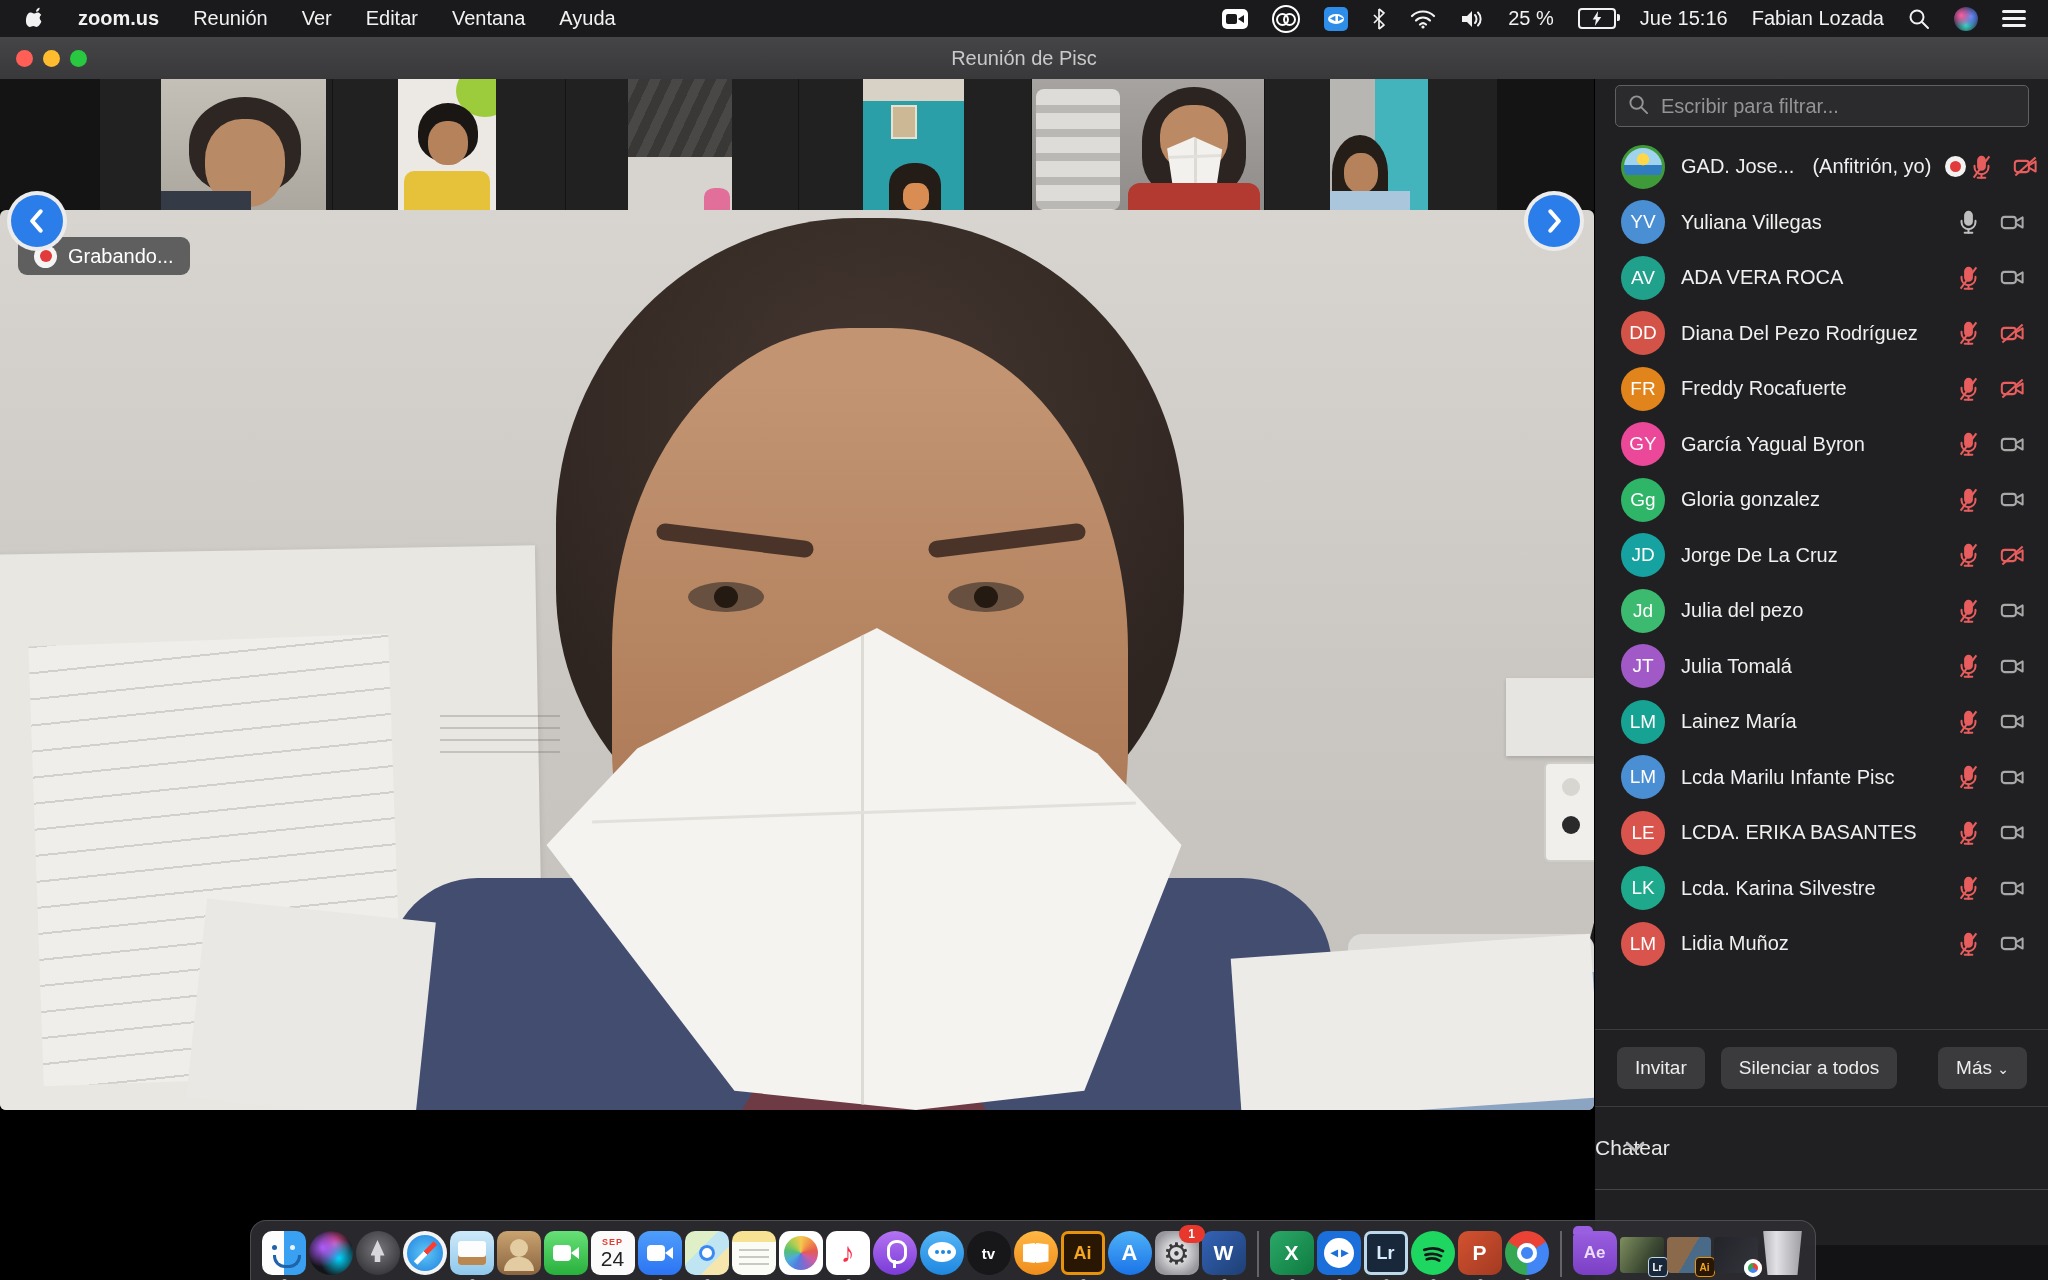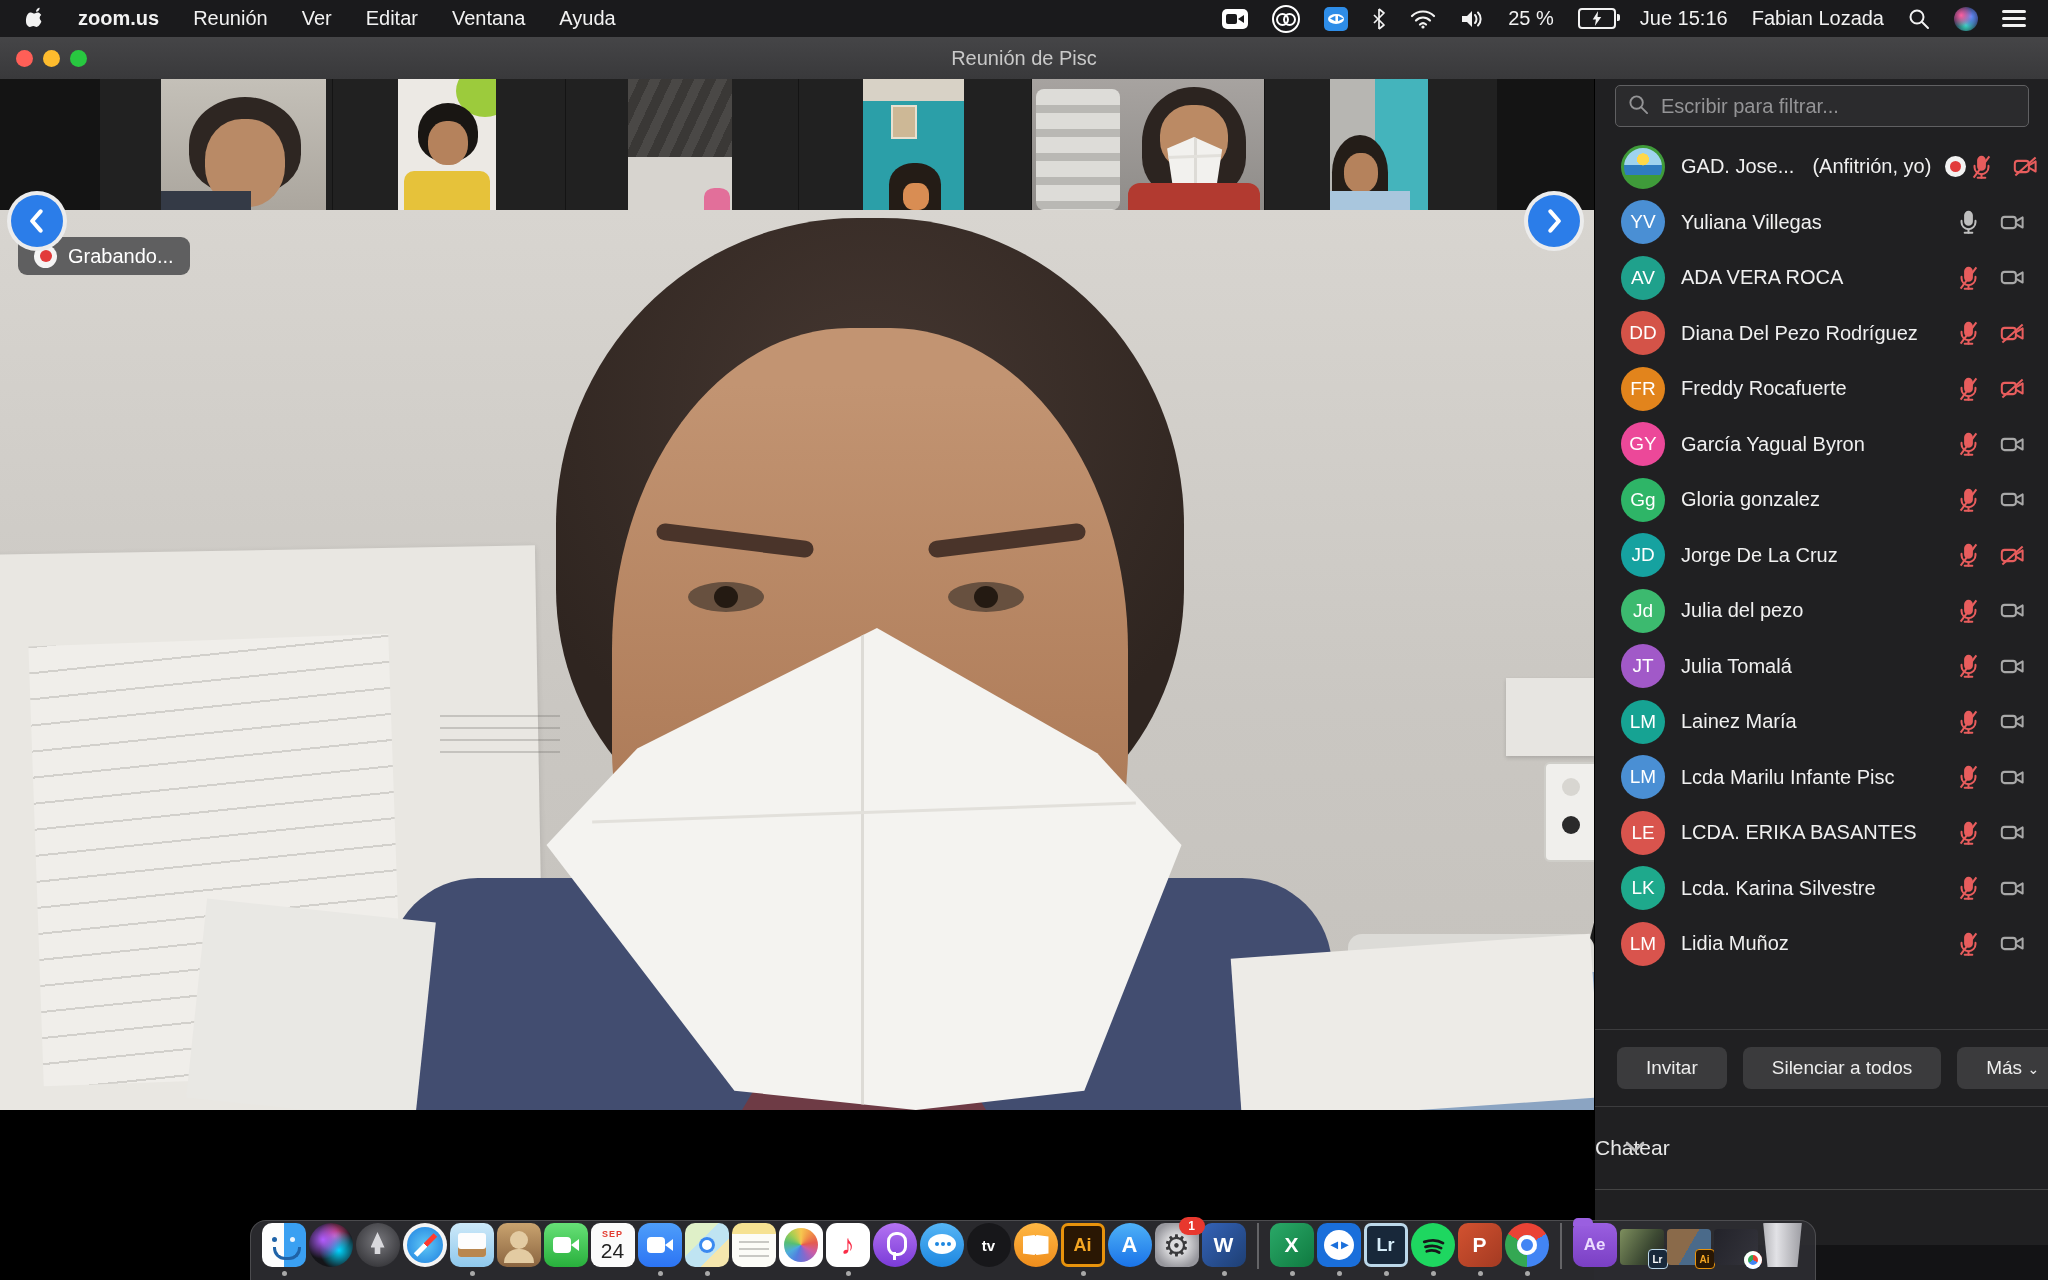--- a/index.html
+++ b/index.html
@@ -73,21 +73,21 @@
   .t6{left:65px;width:98px;background:linear-gradient(90deg,#b7b6b2 0 46%,#44b4bc 46%);}
   .t6 .hair{position:absolute;left:2px;top:56px;width:56px;height:75px;border-radius:50% 50% 0 0;background:#241d18;}
   .t6 .face{position:absolute;left:14px;top:74px;width:34px;height:40px;border-radius:46%;background:#b5825c;}
   .t6 .sh{position:absolute;left:0;top:112px;width:80px;height:19px;background:#a9c6dd;}
   .nav-btn{position:absolute;top:116px;width:52px;height:52px;border-radius:50%;background:#2b7de9;
     border:none;box-shadow:0 0 0 4px #ececec;display:flex;align-items:center;justify-content:center;cursor:pointer;z-index:12;}
   .nav-left{left:11px;} .nav-right{left:1528px;}
 
   
   .scene{position:absolute;left:0;top:210px;width:1594px;height:900px;overflow:hidden;
-    background:linear-gradient(180deg,#d8d5d0,#cac7c2 55%,#c4c1bc);z-index:5;}
+    background:linear-gradient(180deg,#d8d5d0,#cac7c2 55%,#c4c1bc);z-index:5;border-radius:6px;}
   .board{position:absolute;left:-8px;top:340px;width:548px;height:580px;background:#e9e7e2;
     box-shadow:0 2px 6px rgba(0,0,0,.12);transform:rotate(-1deg);}
   .sketch{position:absolute;left:36px;top:430px;width:360px;height:440px;background:#f0eeea;transform:rotate(-2deg);
     background-image:repeating-linear-gradient(176deg,rgba(120,118,112,.25) 0 2px,transparent 2px 26px);}
   .marks{position:absolute;left:440px;top:505px;width:120px;height:46px;
     background:repeating-linear-gradient(180deg,rgba(100,98,94,.45) 0 2px,transparent 2px 12px);opacity:.6;}
   .hair{position:absolute;left:556px;top:8px;width:628px;height:640px;border-radius:48% 48% 42% 42%;
     background:radial-gradient(circle at 50% 30%,#453731,#2f2520 70%);}
   .face{position:absolute;left:612px;top:118px;width:516px;height:700px;border-radius:46% 46% 40% 40%;
     background:linear-gradient(180deg,#c29472 8%,#b2805d 55%,#9d6e4e);}
@@ -140,31 +140,31 @@
      border:3px solid #3f9b3a;width:38px;height:38px;}
   .p-name{font-size:20px;white-space:nowrap;}
   .p-tag{font-size:20px;margin-left:18px;white-space:nowrap;}
   .rec-badge{width:21px;height:21px;border-radius:50%;background:#f2f2f2;margin-left:14px;flex:none;
     display:flex;align-items:center;justify-content:center;}
   .rec-badge i{display:block;width:11px;height:11px;border-radius:50%;background:#e23b3b;}
   .p-sp{flex:1;}
   .p-ic{width:30px;height:30px;flex:none;display:flex;align-items:center;justify-content:center;}
   .p-ic.mic{margin-right:14px;}
   .p-foot{flex:none;height:76px;border-top:1px solid #3c3c3e;display:flex;align-items:center;padding:0 22px;gap:16px;}
-  .pbtn{background:#3b3b3d;border:none;border-radius:8px;color:#ededed;font-size:19px;padding:10px 29px;cursor:pointer;
+  .pbtn{background:#3b3b3d;border:none;border-radius:8px;color:#ededed;font-size:19px;padding:10px 18px;cursor:pointer;
     font-family:"Liberation Sans","DejaVu Sans",sans-serif;white-space:nowrap;}
   .pbtn.more{margin-left:auto;}
   .chat-sec{flex:none;height:82px;border-top:1px solid #3c3c3e;border-bottom:1px solid #444;position:relative;
     display:flex;align-items:center;justify-content:flex-start;}
   .chat-sec .chev{position:absolute;left:30px;}
 
   
   .dock{position:absolute;left:250px;top:1220px;width:1566px;height:60px;z-index:40;
     background:rgba(46,46,50,.90);border:1px solid rgba(255,255,255,.16);border-bottom:none;
-    border-radius:16px 16px 0 0;display:flex;align-items:flex-start;justify-content:center;gap:3px;padding-top:2px;box-sizing:border-box;}
+    border-radius:16px 16px 0 0;display:flex;align-items:flex-start;justify-content:center;gap:3px;padding-top:10px;box-sizing:border-box;}
   .dock-item{position:relative;width:44px;flex:none;display:flex;justify-content:center;}
   .dock-dot{position:absolute;bottom:-9px;left:20px;width:5px;height:5px;border-radius:50%;background:#a8a8a8;}
   .dock-sep{width:2px;height:46px;background:rgba(255,255,255,.28);margin:0 8px;flex:none;}
   .di{width:44px;height:44px;border-radius:10px;position:relative;overflow:visible;flex:none;
     display:flex;align-items:center;justify-content:center;color:#fff;font-weight:700;}
   .i-finder{background:linear-gradient(90deg,#fdfdfd 0 49%,#3aa0f2 49%);}
   .i-finder:after{content:"";position:absolute;left:10px;top:14px;width:5px;height:5px;border-radius:50%;background:#1f63a8;box-shadow:18px 0 0 #eaf4fd;}
   .i-finder:before{content:"";position:absolute;left:11px;top:24px;width:22px;height:10px;border:3px solid #1f63a8;border-top:none;border-radius:0 0 12px 12px;}
   .i-siri{border-radius:50%;background:
       radial-gradient(circle at 32% 38%,#b05cff,transparent 48%),

